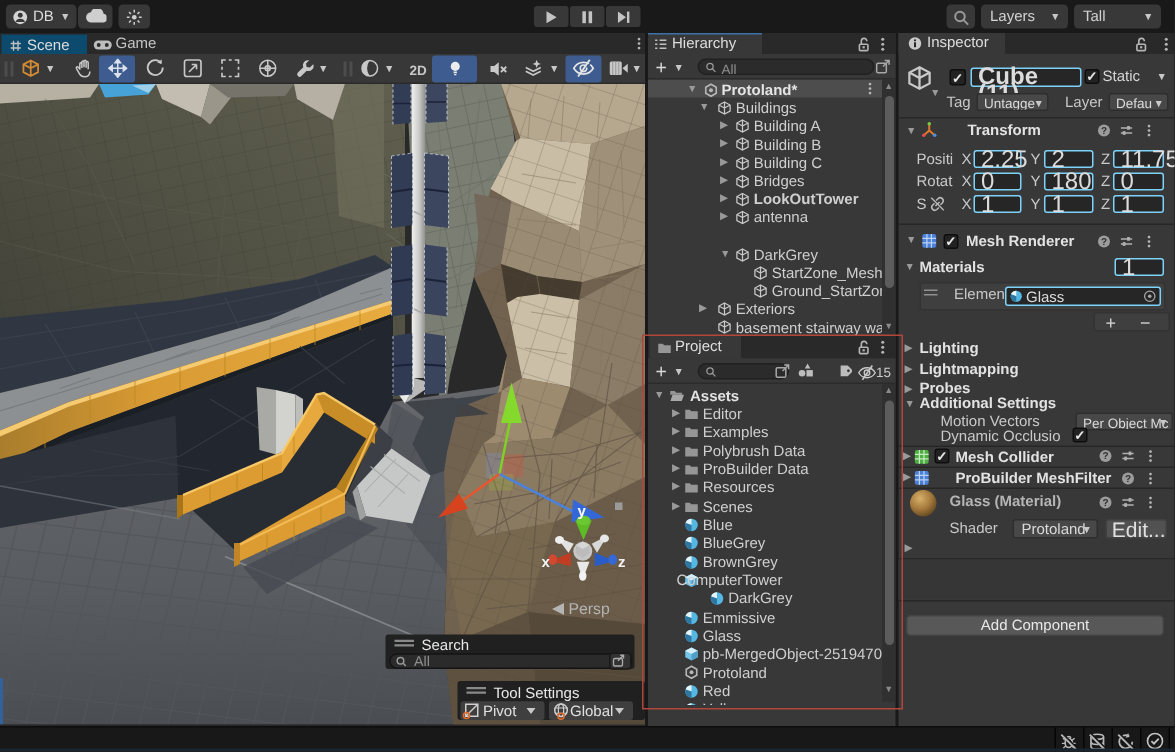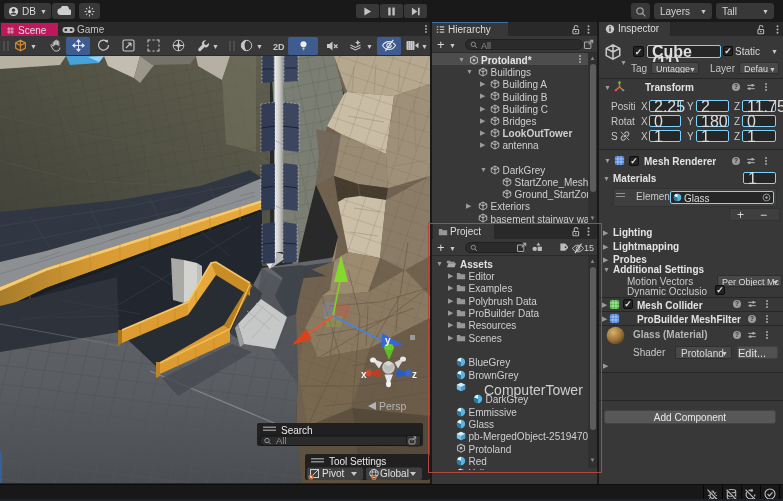--- a/index.html
+++ b/index.html
@@ -133,21 +133,21 @@
     <span class="dd" style="left:46px;top:5px">▼</span>
   </div>
   <div class="btn" style="left:716px;top:3px;width:58px;height:16px">
     <span class="txt abs" style="left:6px;top:4px">Tall</span>
     <span class="dd" style="left:46px;top:5px">▼</span>
   </div>
 </div>
 
 <div class="abs" style="left:0;top:22px;width:430px;height:462px;background:#292929">
 
-  <div class="abs" style="left:1px;top:0;width:57px;height:14px;background:#be185d;border-top:1px solid #242424">
+  <div class="abs" style="left:1px;top:0;width:57px;height:14px;background:#0c4a6e;border-top:1px solid #242424">
     <svg class="abs" style="left:5px;top:2.5px" width="9" height="9" viewBox="0 0 12 12">
         <path d="M1.5 4H10.5 M1.5 8H10.5 M4 1.5V10.5 M8 1.5V10.5" stroke="#c2c2c2" stroke-width="1.2"></path>
       </svg>
     <span class="txt abs" style="left:17px;top:3px;color:#dedede">Scene</span>
   </div>
   <svg class="abs" style="left:62px;top:4px" width="13" height="8" viewBox="0 0 13 8">
       <rect x="0.5" y="1" width="12" height="6" rx="3" fill="#bdbdbd"></rect>
       <circle cx="3.8" cy="4" r="1.3" fill="#2a2a2a"></circle>
       <circle cx="9.2" cy="4" r="1.3" fill="#2a2a2a"></circle>
     </svg>
@@ -707,37 +707,43 @@
       </svg>
       <span class="abs" style="left:36.5px;top:1.8px;font-size:10px;font-weight:normal;color:#cfcfcf;white-space:nowrap">Resources</span>
     </div>
 <div class="abs" style="left:0;top:75.0px;width:156px;height:12.33px">
       <span class="arrow" style="left:16px;top:2.5px">▶</span>
       <svg class="abs" style="left:23.5px;top:1.5px" width="10" height="10" viewBox="0 0 12 12">
         <use href="#folder"></use>
       </svg>
       <span class="abs" style="left:36.5px;top:1.8px;font-size:10px;font-weight:normal;color:#cfcfcf;white-space:nowrap">Scenes</span>
     </div>
+<div class="abs" style="left:0;top:87.3px;width:156px;height:12.33px">
+      <svg class="abs" style="left:23.5px;top:1.5px" width="10" height="10" viewBox="0 0 12 12">
+        <use href="#ball"></use>
+      </svg>
+      <span class="abs" style="left:36.5px;top:1.8px;font-size:10px;font-weight:normal;color:#cfcfcf;white-space:nowrap">Blue</span>
+    </div>
 <div class="abs" style="left:0;top:99.6px;width:156px;height:12.33px">
       <svg class="abs" style="left:23.5px;top:1.5px" width="10" height="10" viewBox="0 0 12 12">
         <use href="#ball"></use>
       </svg>
       <span class="abs" style="left:36.5px;top:1.8px;font-size:10px;font-weight:normal;color:#cfcfcf;white-space:nowrap">BlueGrey</span>
     </div>
 <div class="abs" style="left:0;top:112.0px;width:156px;height:12.33px">
       <svg class="abs" style="left:23.5px;top:1.5px" width="10" height="10" viewBox="0 0 12 12">
         <use href="#ball"></use>
       </svg>
       <span class="abs" style="left:36.5px;top:1.8px;font-size:10px;font-weight:normal;color:#cfcfcf;white-space:nowrap">BrownGrey</span>
     </div>
 <div class="abs" style="left:0;top:124.3px;width:156px;height:12.33px">
       <svg class="abs" style="left:23.5px;top:1.5px" width="10" height="10" viewBox="0 0 12 12">
         <use href="#pcube"></use>
       </svg>
-      <span class="abs" style="left:52px;top:1.8px;font-size:14px;font-weight:normal;color:#cfcfcf;white-space:nowrap">ComputerTower</span>
+      <span class="abs" style="left:19px;top:1.8px;font-size:10px;font-weight:normal;color:#cfcfcf;white-space:nowrap">ComputerTower</span>
     </div>
 <div class="abs" style="left:17px;top:136.6px;width:156px;height:12.33px">
       <svg class="abs" style="left:23.5px;top:1.5px" width="10" height="10" viewBox="0 0 12 12">
         <use href="#ball"></use>
       </svg>
       <span class="abs" style="left:36.5px;top:1.8px;font-size:10px;font-weight:normal;color:#cfcfcf;white-space:nowrap">DarkGrey</span>
     </div>
 <div class="abs" style="left:0;top:149.0px;width:156px;height:12.33px">
       <svg class="abs" style="left:23.5px;top:1.5px" width="10" height="10" viewBox="0 0 12 12">
         <use href="#ball"></use>
@@ -967,21 +973,21 @@
       <use href="#preset"></use>
     </svg>
   <svg class="abs" style="left:163px;top:293.5px" width="10" height="10" viewBox="0 0 12 12">
       <use href="#menu3"></use>
     </svg>
   <span class="row-lbl" style="left:34px;top:311px;color:#c9c9c9">Shader</span>
   <div class="ddl" style="left:76px;top:309.5px;width:57px;height:13px;font-size:10px">
       <span style="position:absolute;left:5px;top:1.5px">Protoland</span>
       <span class="dd" style="right:3px;top:3.5px">▼</span>
     </div>
-  <div class="abs" style="left:138px;top:309.5px;width:41px;height:13px;background:#515151;border:1px solid #404040;border-radius:2px;color:#e0e0e0;font-size:11px;text-align:left;line-height:12px">Edit...</div>
+  <div class="abs" style="left:138px;top:309.5px;width:41px;height:13px;background:#515151;border:1px solid #404040;border-radius:2px;color:#e0e0e0;font-size:14px;text-align:right;line-height:12px">Edit...</div>
   <span class="arrow" style="left:4px;top:326px">▶</span>
   <div class="abs" style="left:0;top:336px;width:184px;height:1px;background:#272727"></div>
   <div class="abs" style="left:0;top:337px;width:184px;height:26px;background:#363636"></div>
   <div class="abs" style="left:0;top:363.5px;width:184px;height:1px;background:#272727"></div>
 
   <div class="abs" style="left:5px;top:373.5px;width:172px;height:14.5px;background:#585858;border:1px solid #444;border-radius:3px;text-align:center;color:#e8e8e8;font-size:10px;line-height:13.5px">Add Component</div>
 </div>
 
 <div class="abs" style="left:0;top:484px;width:783px;height:17px;background:#181818;border-top:1px solid #0d0d0d">
   <div class="abs" style="left:703px;top:0;width:76px;height:17px">

